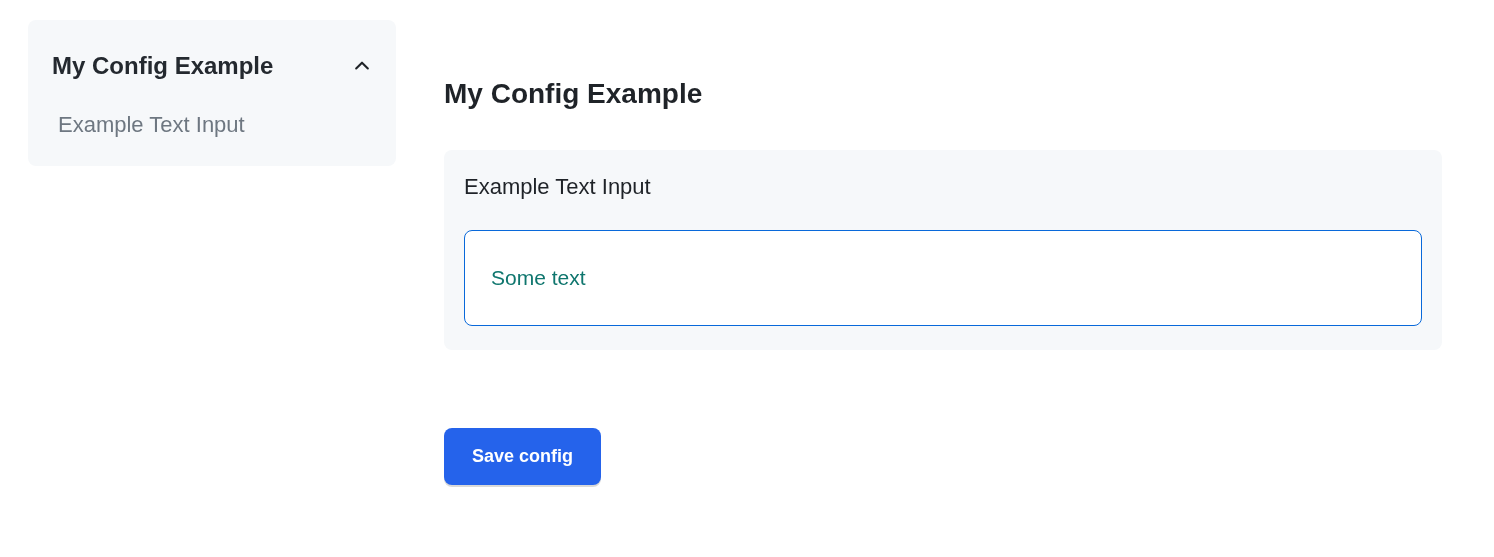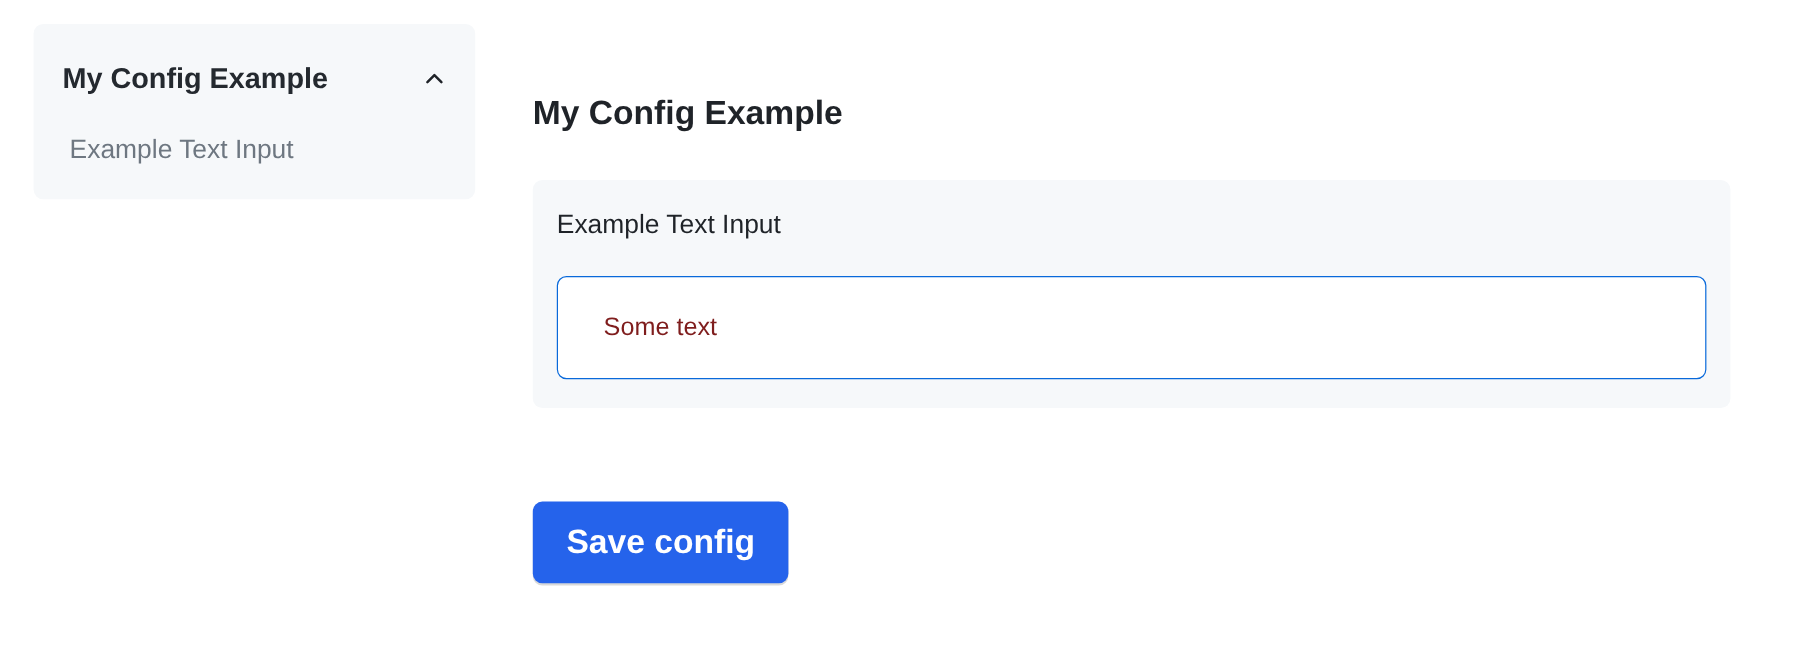--- a/index.html
+++ b/index.html
@@ -68,37 +68,37 @@
       width: 998px;
     }
     .field-label {
       font-size: 22px;
       font-weight: 400;
       color: #1f2328;
       margin-bottom: 30px;
     }
     .text-input {
       width: 100%;
-      height: 86px;
+      height: 96px;
       border: 1px solid #0969da;
       border-radius: 8px;
       background: #ffffff;
-      padding: 0 38px;
+      padding: 0 26px;
       font-size: 21px;
-      color: #7f1d1d;
+      color: #0f766e;
       outline: none;
     }
     .save-button {
       margin-top: 78px;
       background: #2563eb;
       color: #ffffff;
       border: none;
       border-radius: 8px;
       padding: 18px 28px;
-      font-size: 28px;
+      font-size: 18px;
       font-weight: 700;
       cursor: pointer;
       box-shadow: 0 2px 0 rgba(0,0,0,0.15);
     }
   </style>
 </head>
 <body>
 
 <div class="sidebar">
   <div class="sidebar-header">

